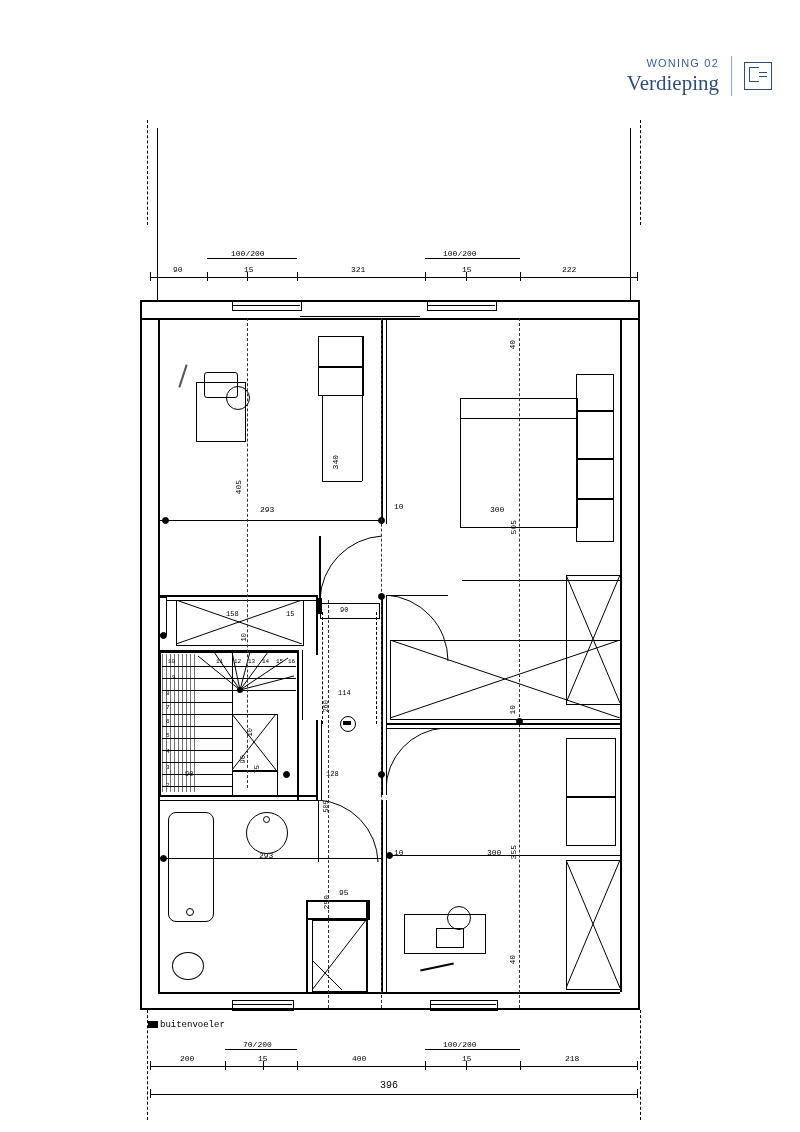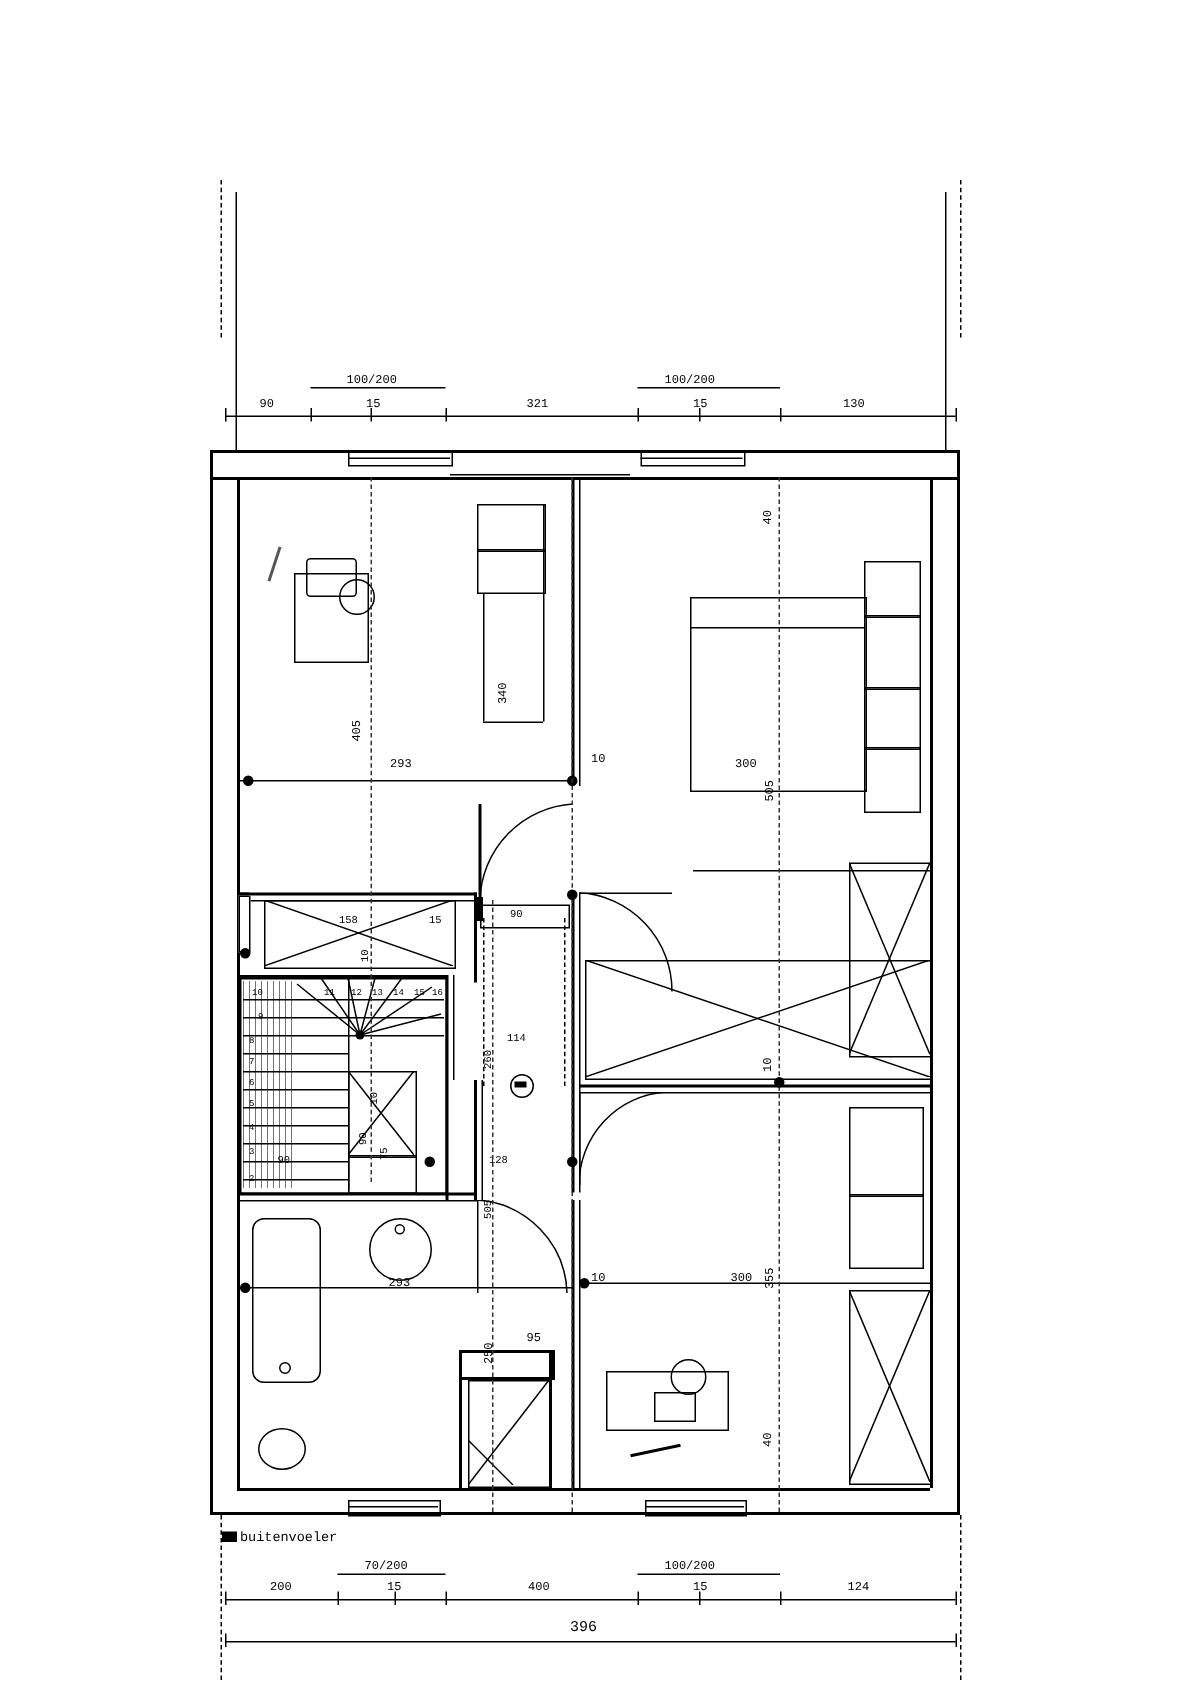--- a/index.html
+++ b/index.html
@@ -34,20 +34,28 @@
   .dimtick{position:absolute;width:1px;height:9px;background:#000;}
   .fill{position:absolute;background:#000;}
   .hatch{position:absolute;background:
      repeating-linear-gradient(90deg,#000 0 1px,transparent 1px 4px);}
 </style>
 </head>
 <body>
 
 <div class="plan">
 
+  <div class="titleblock">
+    <div class="txt">
+      <div class="t1">WONING 02</div>
+      <div class="t2">Verdieping</div>
+    </div>
+    <div class="divider"></div>
+    <div class="logo"></div>
+  </div>
 
   <div class="dash-v" style="left:147px;top:120px;height:105px;"></div>
   <div class="dash-v" style="left:147px;top:1010px;height:110px;"></div>
   <div class="dash-v" style="left:640px;top:120px;height:105px;"></div>
   <div class="dash-v" style="left:640px;top:1010px;height:110px;"></div>
   <div class="v" style="left:157px;top:128px;height:172px;"></div>
   <div class="v" style="left:630px;top:128px;height:172px;"></div>
 
   <div class="h" style="left:150px;top:277px;width:487px;"></div>
   <div class="dimtick" style="left:150px;top:272px;"></div>
@@ -56,21 +64,21 @@
   <div class="dimtick" style="left:297px;top:272px;"></div>
   <div class="dimtick" style="left:425px;top:272px;"></div>
   <div class="dimtick" style="left:466px;top:272px;"></div>
   <div class="dimtick" style="left:520px;top:272px;"></div>
   <div class="dimtick" style="left:637px;top:272px;"></div>
 
   <div class="lbl" style="left:173px;top:265px;">90</div>
   <div class="lbl" style="left:244px;top:265px;">15</div>
   <div class="lbl" style="left:351px;top:265px;">321</div>
   <div class="lbl" style="left:462px;top:265px;">15</div>
-  <div class="lbl" style="left:562px;top:265px;">130</div>
+  <div class="lbl" style="left:562px;top:265px;">222</div>
 
   <div class="lbl" style="left:231px;top:249px;">100/200</div>
   <div class="lbl" style="left:443px;top:249px;">100/200</div>
   <div class="h" style="left:207px;top:258px;width:90px;"></div>
   <div class="h" style="left:425px;top:258px;width:95px;"></div>
 
   <div class="hw" style="left:140px;top:300px;width:500px;"></div>
   <div class="hw" style="left:140px;top:318px;width:500px;"></div>
   <div class="vw" style="left:140px;top:300px;height:710px;"></div>
   <div class="vw" style="left:158px;top:318px;height:674px;"></div>
@@ -172,21 +180,21 @@
   <div class="h" style="left:160px;top:858px;width:222px;"></div>
   <div class="circ" style="left:160px;top:855px;width:5px;height:5px;background:#000;"></div>
   <div class="lbl" style="left:259px;top:851px;">293</div>
 
   <div class="boxw" style="left:306px;top:900px;width:60px;height:16px;"></div>
   <div class="box" style="left:312px;top:920px;width:54px;height:70px;"></div>
   <svg style="position:absolute;left:312px;top:920px;width:54px;height:70px;">
     <line x1="0" y1="70" x2="54" y2="0" stroke="#000" stroke-width="1"></line>
     <line x1="0" y1="40" x2="30" y2="70" stroke="#000" stroke-width="1"></line>
   </svg>
-  <div class="lbl" style="left:339px;top:888px;margin-left:12px;">95</div>
+  <div class="lbl" style="left:339px;top:888px;">95</div>
   <div class="vw" style="left:306px;top:900px;height:92px;"></div>
   <div class="vw" style="left:366px;top:900px;height:92px;"></div>
 
   <div class="box" style="left:160px;top:652px;width:136px;height:142px;"></div>
   <div class="hatch" style="left:162px;top:654px;width:34px;height:138px;opacity:.55;"></div>
 
   <div class="h" style="left:162px;top:666px;width:134px;"></div>
   <div class="h" style="left:162px;top:678px;width:134px;"></div>
   <div class="h" style="left:162px;top:690px;width:134px;"></div>
   <div class="h" style="left:162px;top:702px;width:70px;"></div>
@@ -313,20 +321,20 @@
   <div class="dimtick" style="left:297px;top:1061px;"></div>
   <div class="dimtick" style="left:425px;top:1061px;"></div>
   <div class="dimtick" style="left:466px;top:1061px;"></div>
   <div class="dimtick" style="left:520px;top:1061px;"></div>
   <div class="dimtick" style="left:637px;top:1061px;"></div>
 
   <div class="lbl" style="left:180px;top:1054px;">200</div>
   <div class="lbl" style="left:258px;top:1054px;">15</div>
   <div class="lbl" style="left:352px;top:1054px;">400</div>
   <div class="lbl" style="left:462px;top:1054px;">15</div>
-  <div class="lbl" style="left:565px;top:1054px;">124</div>
+  <div class="lbl" style="left:565px;top:1054px;">218</div>
 
   <div class="h" style="left:150px;top:1094px;width:487px;"></div>
   <div class="dimtick" style="left:150px;top:1089px;"></div>
   <div class="dimtick" style="left:637px;top:1089px;"></div>
   <div class="lbl" style="left:380px;top:1080px;font-size:10px;">396</div>
 
 </div>
 
 </body></html>

